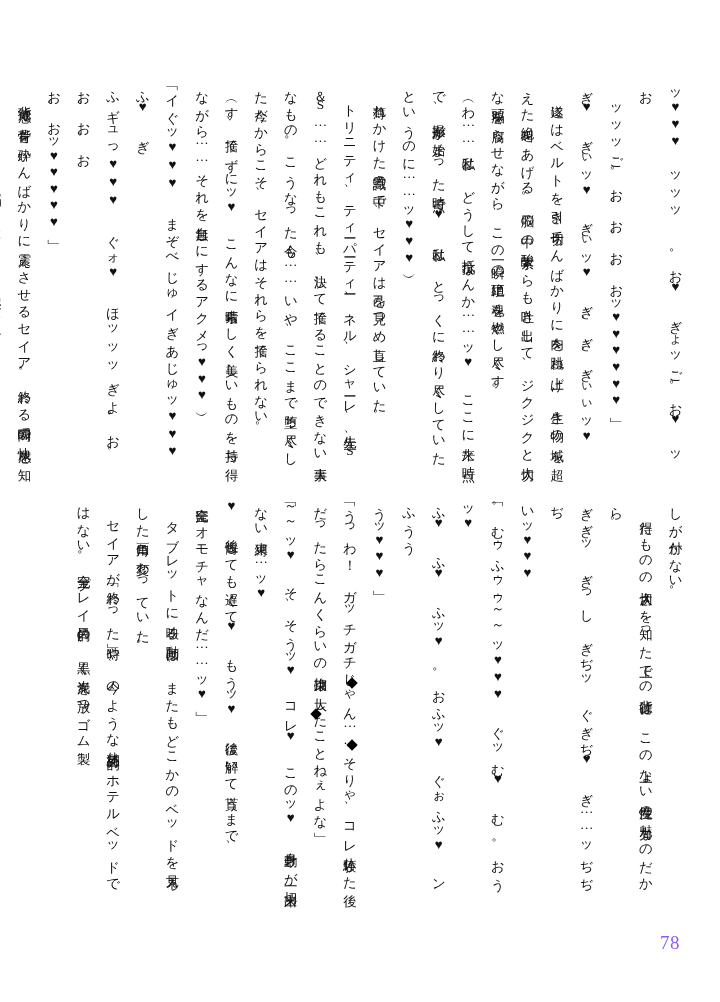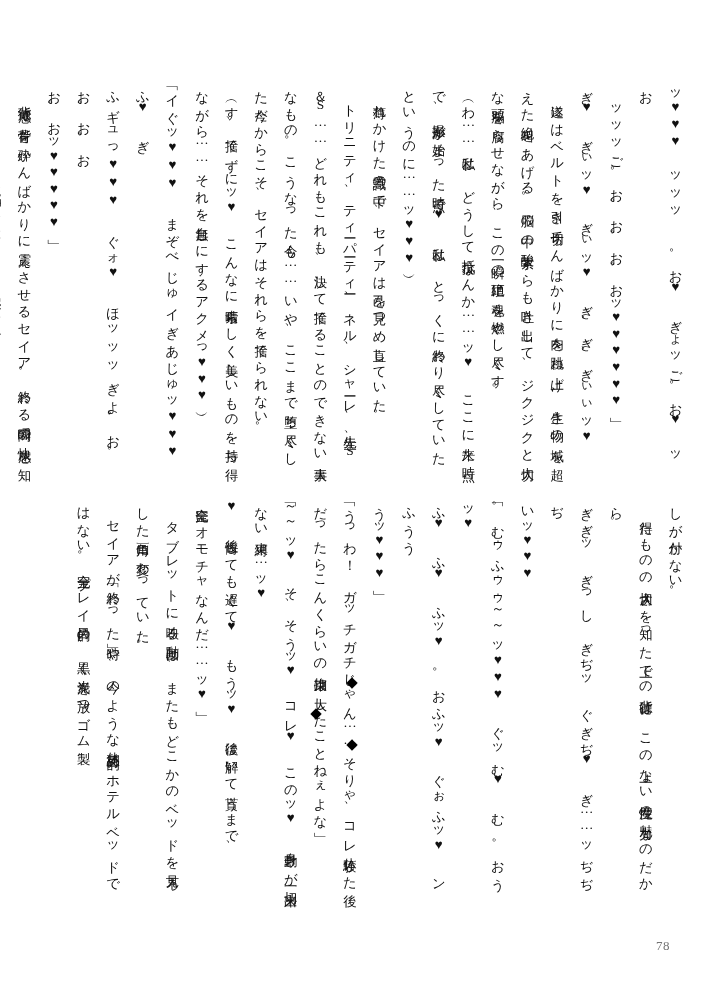--- a/index.html
+++ b/index.html
@@ -75,25 +75,25 @@
     height: 120px;
     left: 50%;
     transform: translateX(-50%);
     width: 20px;
     color: #000000;
   }
 
   
   .page-number {
     position: absolute;
-    right: 50px;
+    right: 40px;
     bottom: 48px;
-    font-size: 13px;
+    font-size: 19px;
     letter-spacing: 0.5px;
-    color: #737373;
+    color: #8b5cf6;
     font-family: "Liberation Serif", "DejaVu Serif", serif;
   }
 </style>
 </head>
 <body>
 
 <div class="page">
 
   <div class="vblock" id="block-one">
     <p class="noindent">ッ♥♥♥　ッッッ　　。お♥　ぎょッご。お♥　ッお</p>

